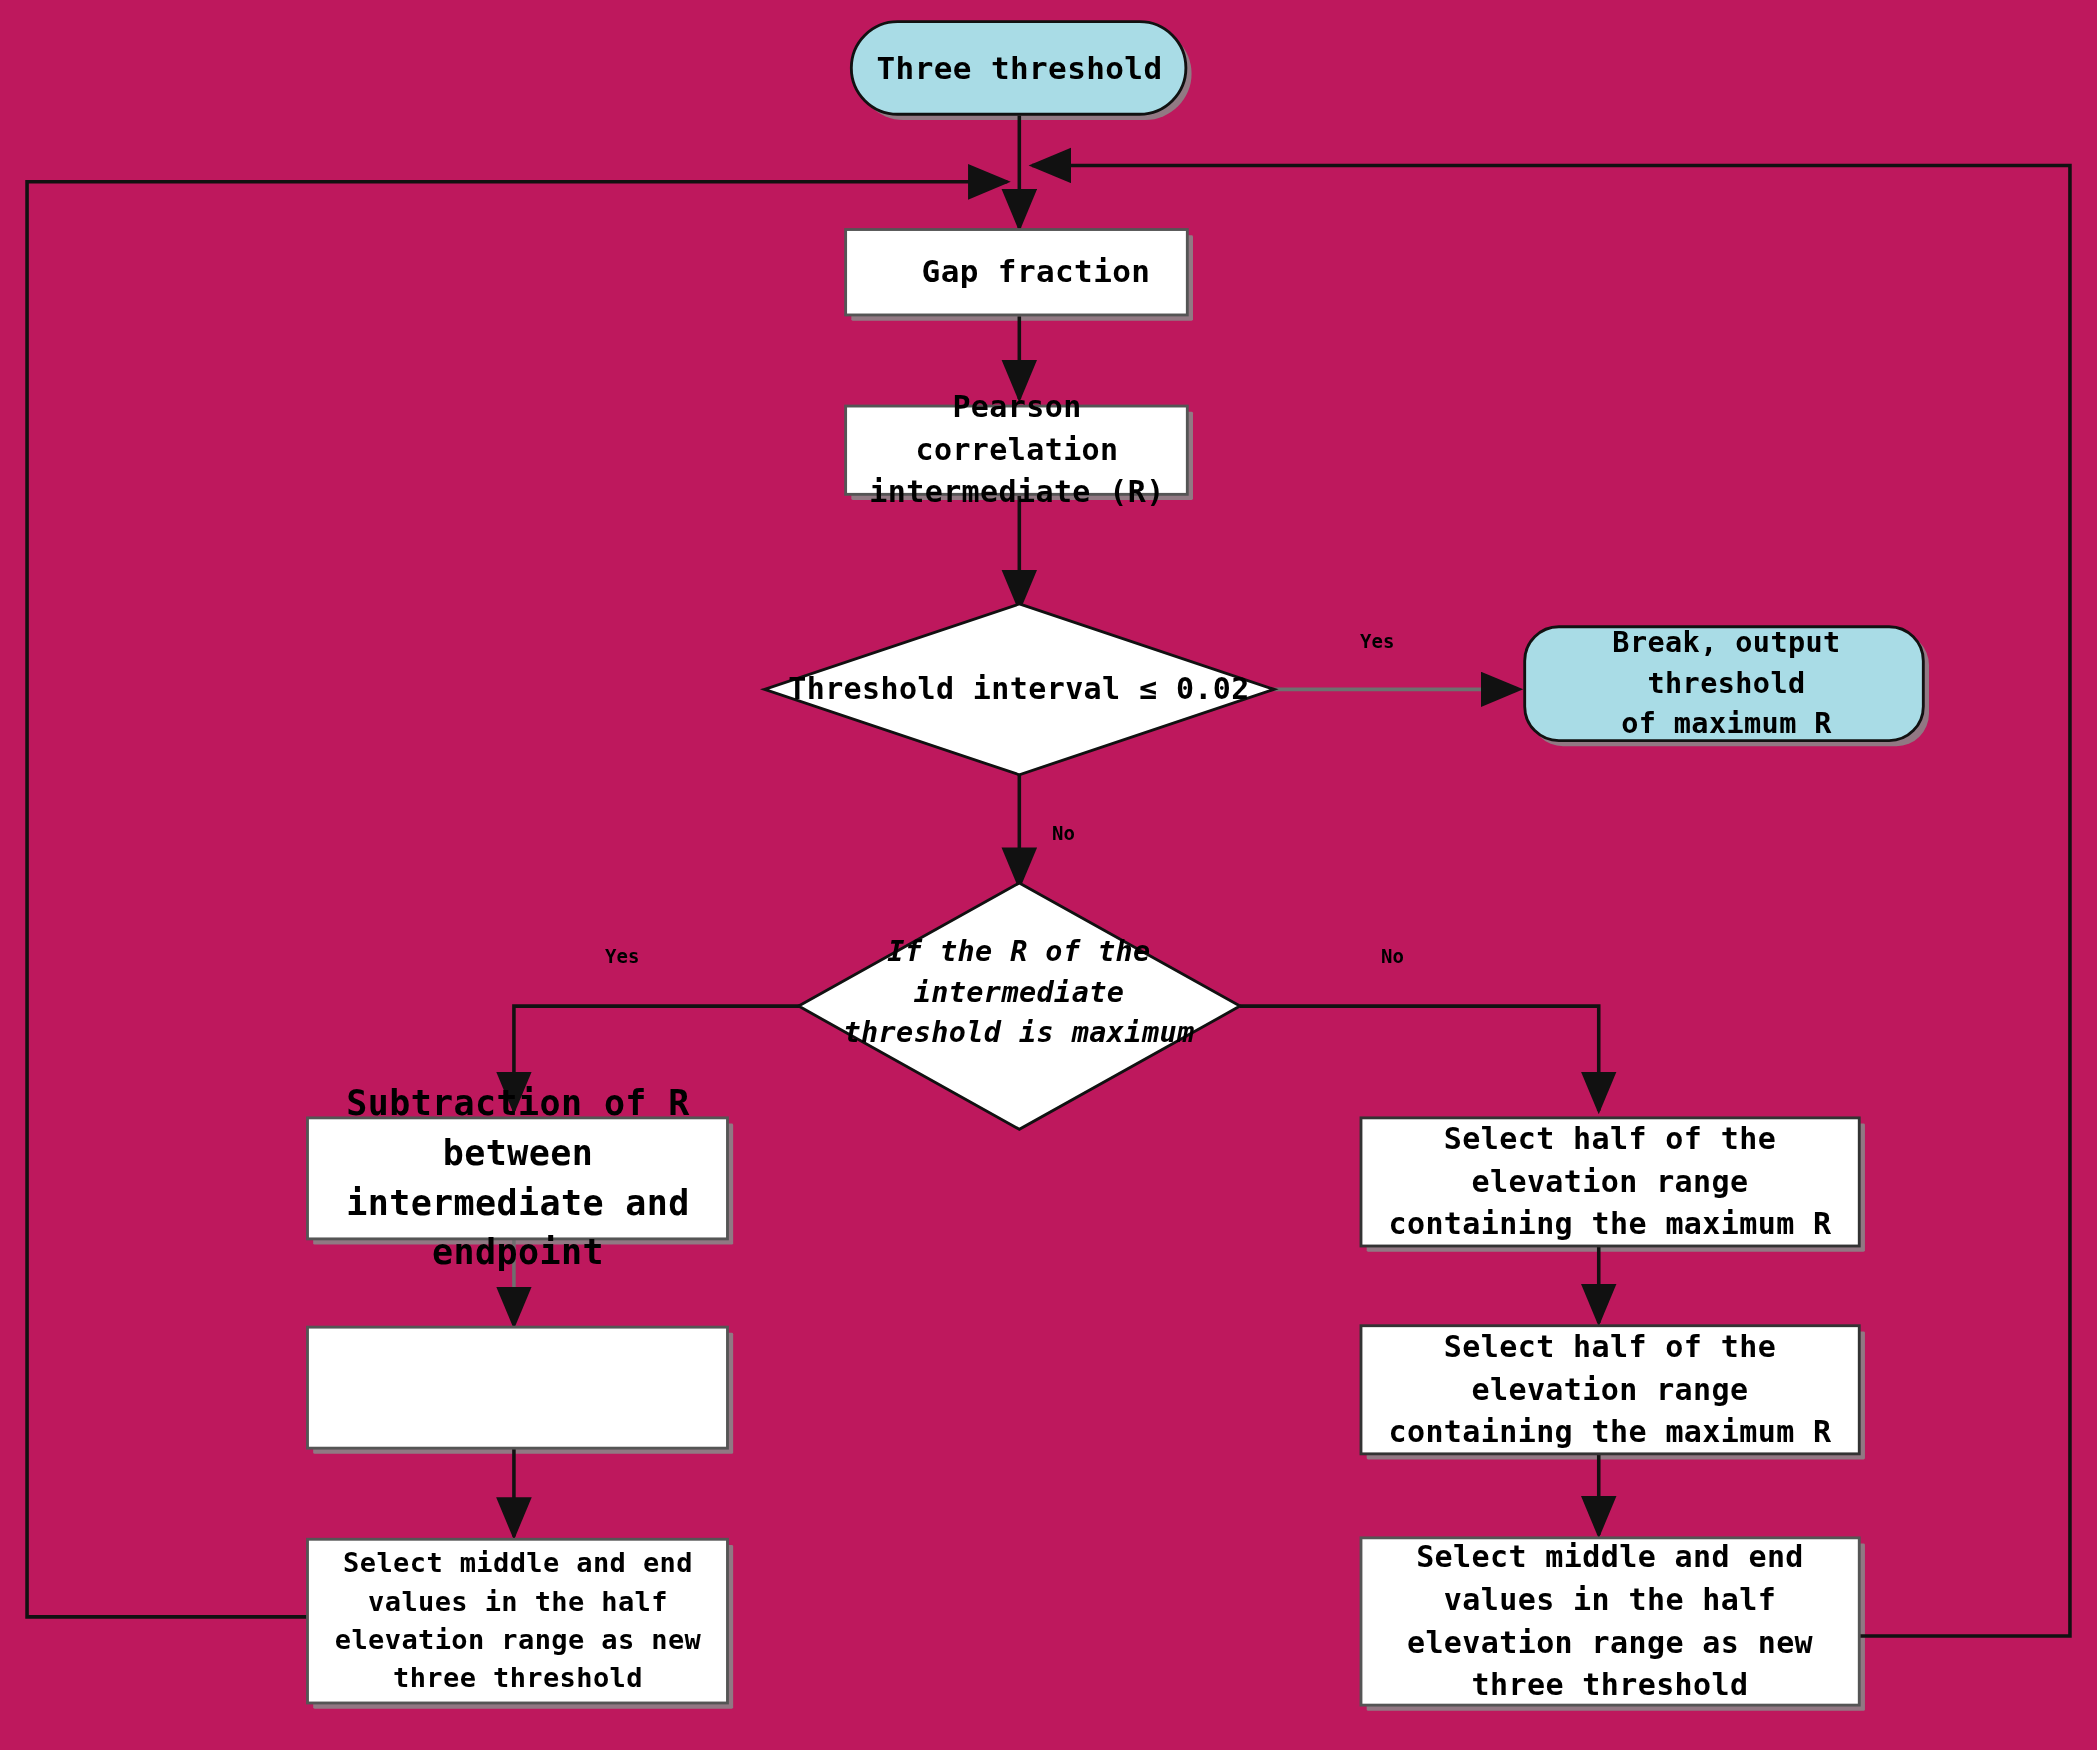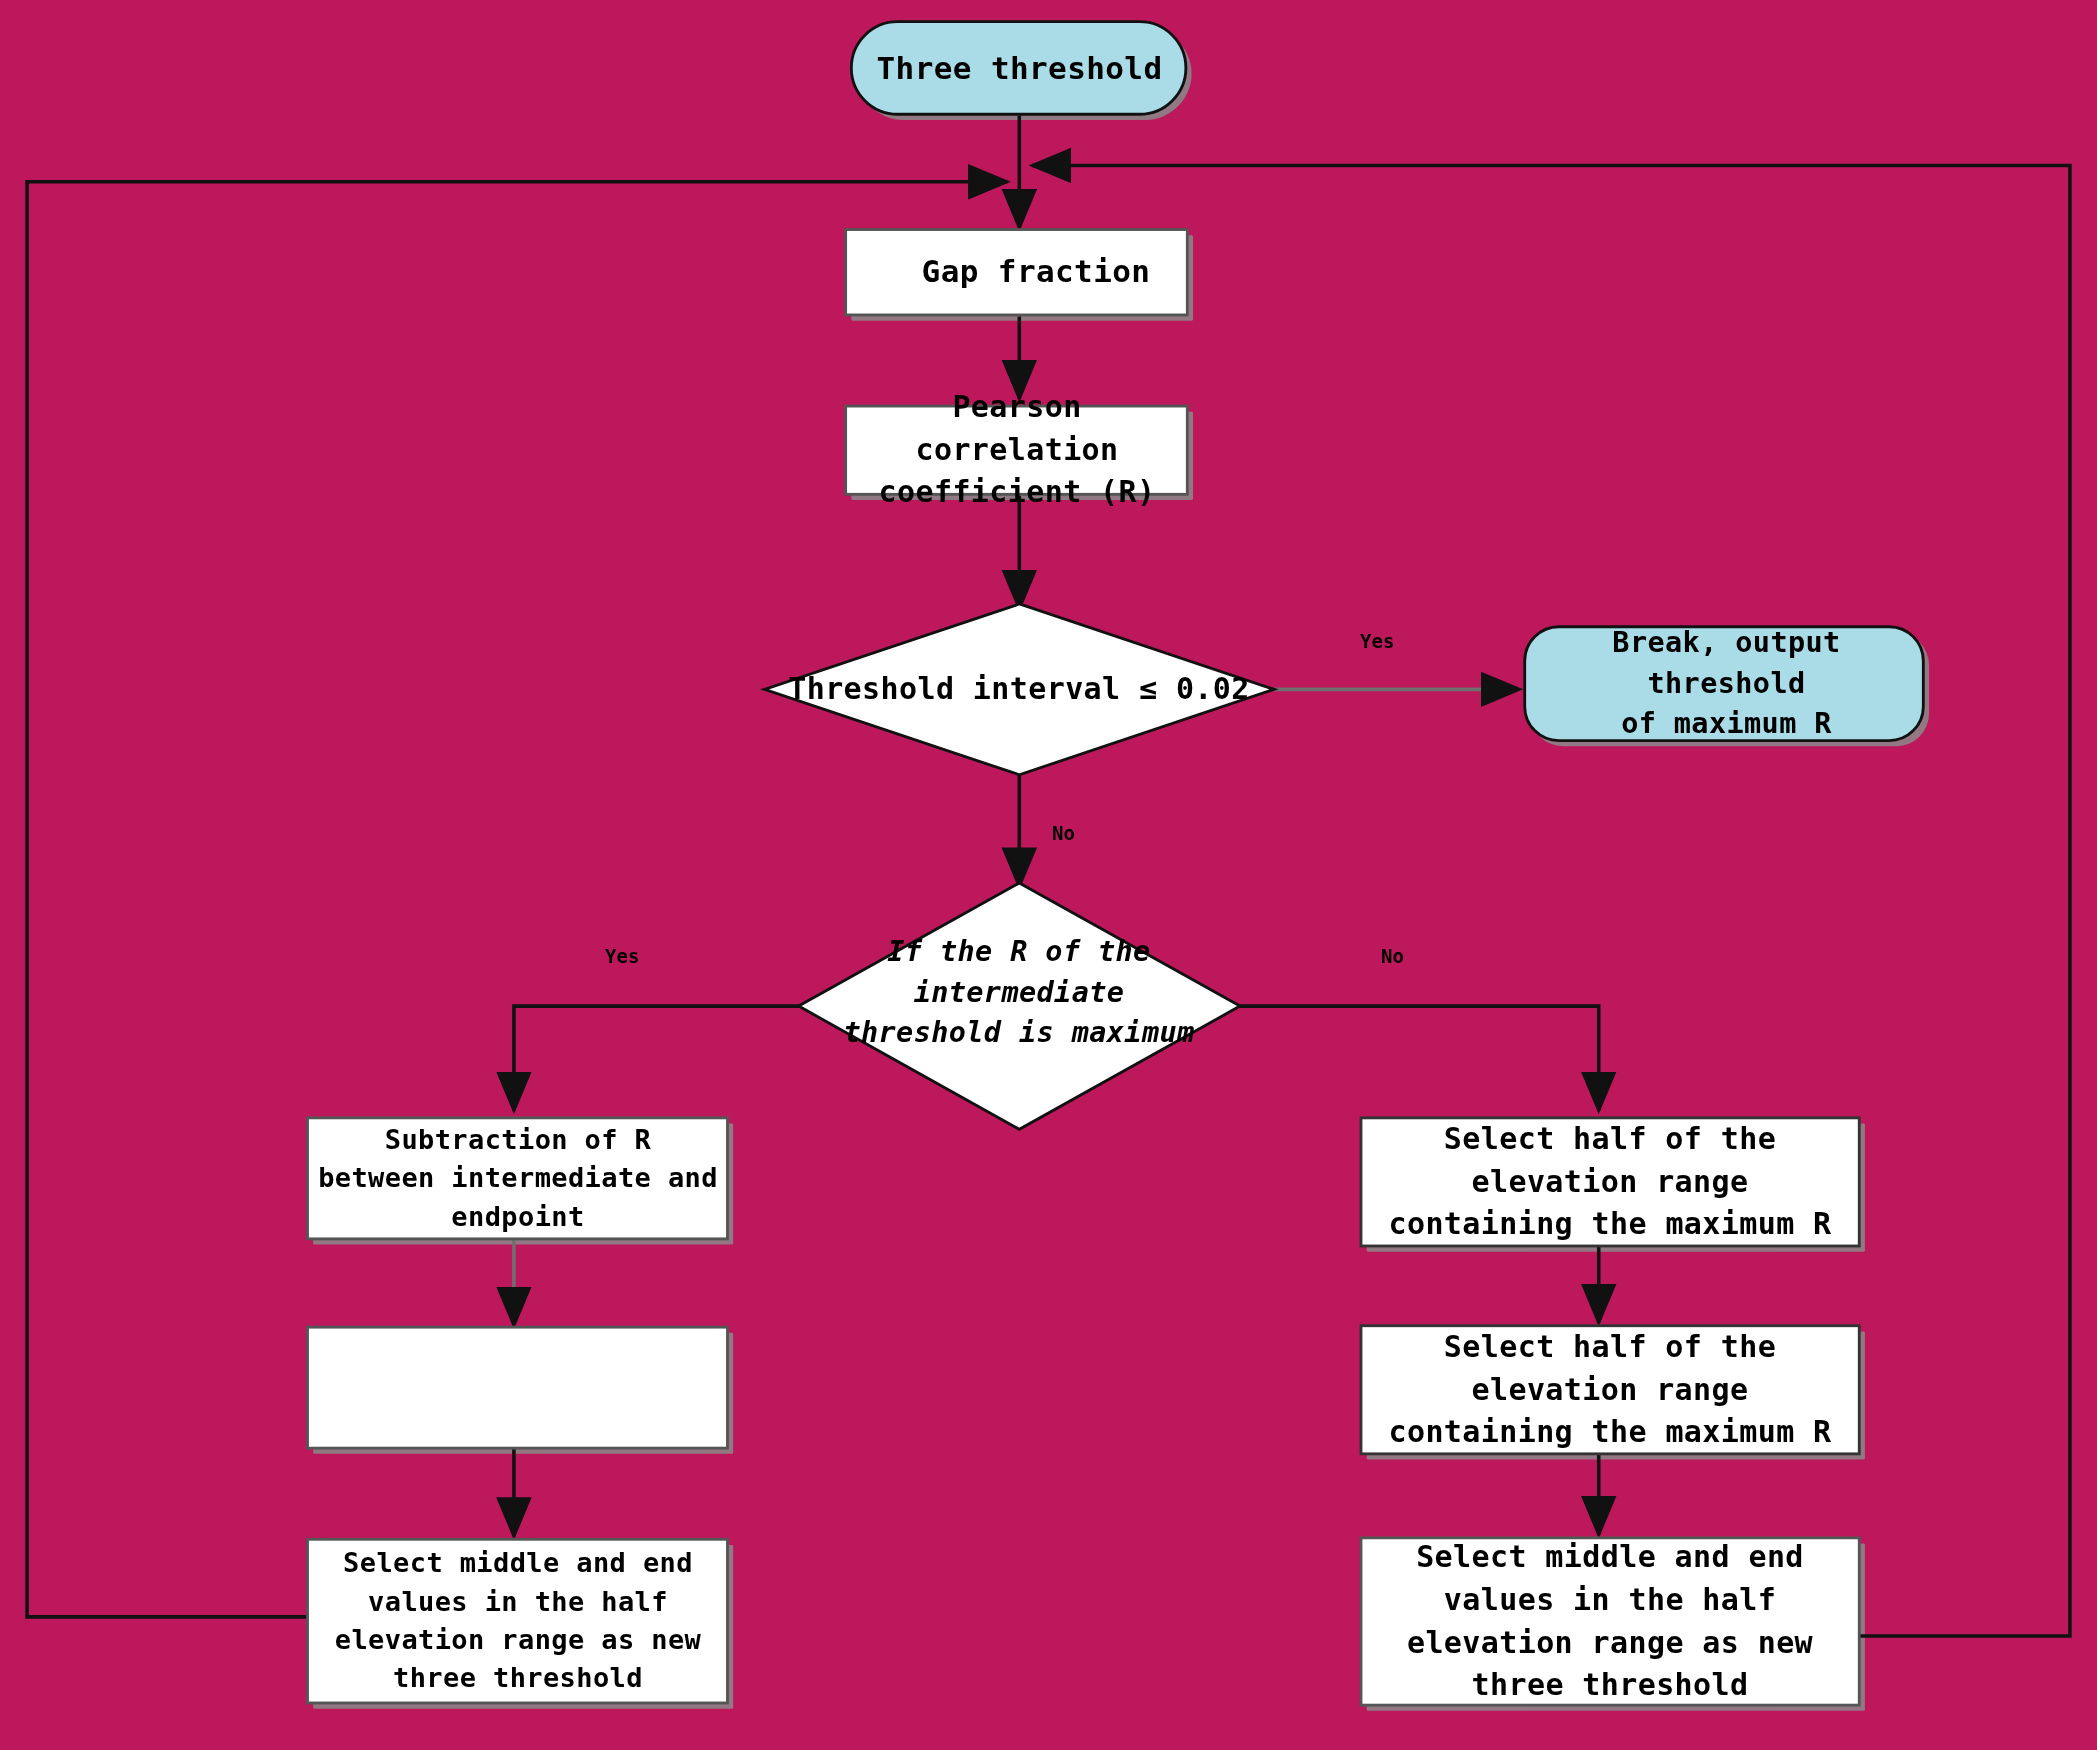--- a/index.html
+++ b/index.html
@@ -117,31 +117,31 @@
     <rect x="1912" y="1570" width="700" height="180" fill="#ffffff" stroke="#333333" stroke-width="4"></rect>
     <rect x="1912" y="1862" width="700" height="180" fill="#ffffff" stroke="#333333" stroke-width="4"></rect>
     <rect x="1912" y="2160" width="700" height="235" fill="#ffffff" stroke="#555555" stroke-width="4"></rect>
   </svg>
 
   <div class="node-label" style="left:852px; top:21.4px; width:335px; height:93px; font-size:31px;">Three threshold</div>
 
   <div class="node-label" style="left:846px; top:229px; width:380px; height:85px; font-size:31px;">Gap fraction</div>
 
   <div class="node-label" style="left:846px; top:406px; width:342px; height:88px; font-size:30px;">Pearson correlation
-coefficient (R)</div>
+intermediate (R)</div>
 
   <div class="node-label" style="left:770px; top:662px; width:498px; height:54px; font-size:30px;">Threshold interval ≤ 0.02</div>
 
   <div class="node-label" style="left:1525px; top:627px; width:403px; height:114px; font-size:28.5px;">Break, output threshold
 of maximum  R</div>
 
   <div class="node-label" style="left:777px; top:954px; width:484px; height:78px; font-size:28.5px;font-style:italic;">If the R of the intermediate
 threshold is maximum</div>
 
-  <div class="node-label" style="left:308px; top:1118px; width:420px; height:121px; font-size:27px;">Subtraction of R
+  <div class="node-label" style="left:308px; top:1118px; width:420px; height:121px; font-size:35px;">Subtraction of R
 between intermediate and
 endpoint</div>
 
 
   <div class="node-label" style="left:308px; top:1539px; width:420px; height:164px; font-size:27px;">Select middle and end
 values in the half
 elevation range as new
 three threshold</div>
 
   <div class="node-label" style="left:1361px; top:1118px; width:498px; height:128px; font-size:30px;">Select half of the

